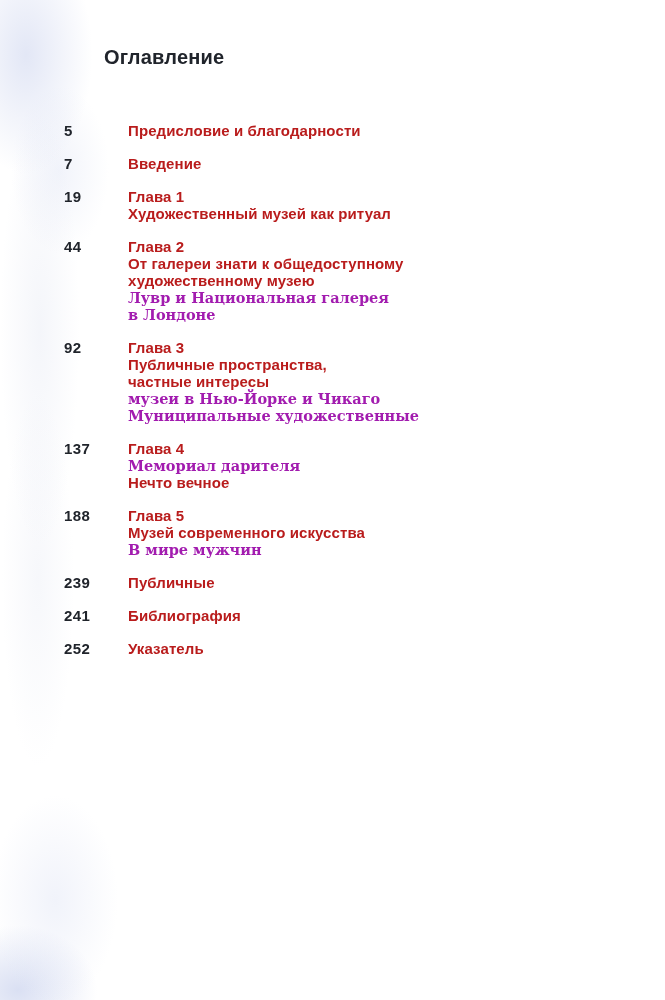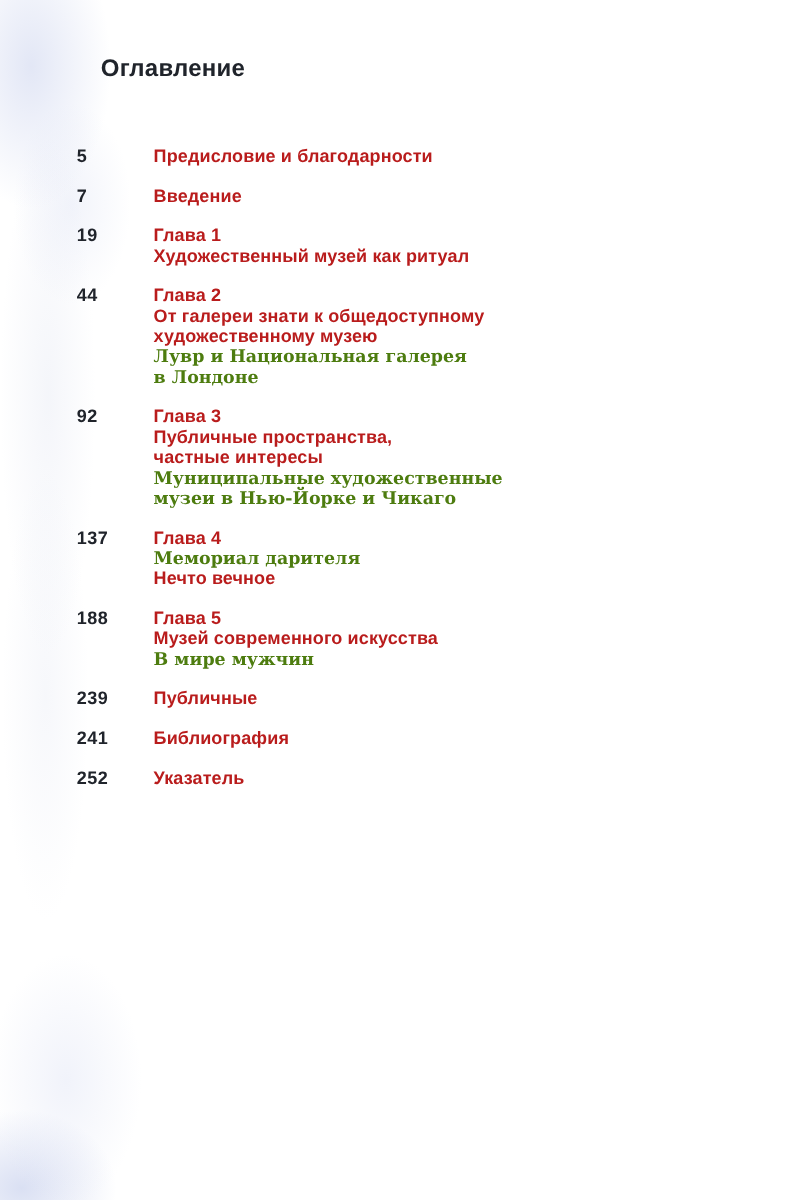--- a/index.html
+++ b/index.html
@@ -23,21 +23,21 @@
     background:
       radial-gradient(ellipse 95px 170px at 26px 55px,  rgba(203,211,238,0.55), rgba(203,211,238,0) 70%),
       radial-gradient(ellipse 70px 120px at 60px 170px, rgba(210,217,240,0.30), rgba(210,217,240,0) 70%),
       radial-gradient(ellipse 55px 300px at 40px 330px, rgba(216,221,237,0.28), rgba(216,221,237,0) 72%),
       radial-gradient(ellipse 50px 260px at 38px 580px, rgba(216,221,237,0.22), rgba(216,221,237,0) 72%),
       radial-gradient(ellipse 90px 150px at 55px 900px, rgba(208,215,240,0.30), rgba(208,215,240,0) 70%),
       radial-gradient(ellipse 110px 90px at 18px 990px, rgba(193,203,235,0.60), rgba(193,203,235,0) 72%);
   }
   .title {
     position: absolute;
-    left: 84px;
+    left: 104px;
     top: 46px;
     margin: 0;
     font-size: 20px;
     font-weight: 700;
     letter-spacing: 0.2px;
     color: #20242b;
   }
   .toc {
     position: absolute;
     left: 64px;
@@ -63,21 +63,21 @@
     font-weight: 700;
     white-space: nowrap;
   }
   .line.sans {
     font-family: "Liberation Sans", sans-serif;
     color: #b91c1c;
     letter-spacing: 0.1px;
   }
   .line.serif {
     font-family: "DejaVu Serif", "Liberation Serif", serif;
-    color: #4d7c0f;
+    color: #a21caf;
     font-size: 14.5px;
   }
 </style>
 </head>
 <body>
 
 <div class="page">
   <div class="scan-tint"></div>
   <h1 class="title">Оглавление</h1>
   <div class="toc" id="toc">
@@ -113,22 +113,22 @@
           <div class="line serif">в Лондоне</div>
         </div>
   </div>
 
   <div class="entry">
     <div class="num">92</div>
     <div class="lines">
           <div class="line sans">Глава 3</div>
           <div class="line sans">Публичные пространства,</div>
           <div class="line sans">частные интересы</div>
+          <div class="line serif">музеи в Нью-Йорке и Чикаго</div>
           <div class="line serif">Муниципальные художественные</div>
-          <div class="line serif">музеи в Нью-Йорке и Чикаго</div>
         </div>
   </div>
 
   <div class="entry">
     <div class="num">137</div>
     <div class="lines">
           <div class="line sans">Глава 4</div>
           <div class="line serif">Мемориал дарителя</div>
           <div class="line sans">Нечто вечное</div>
         </div>

